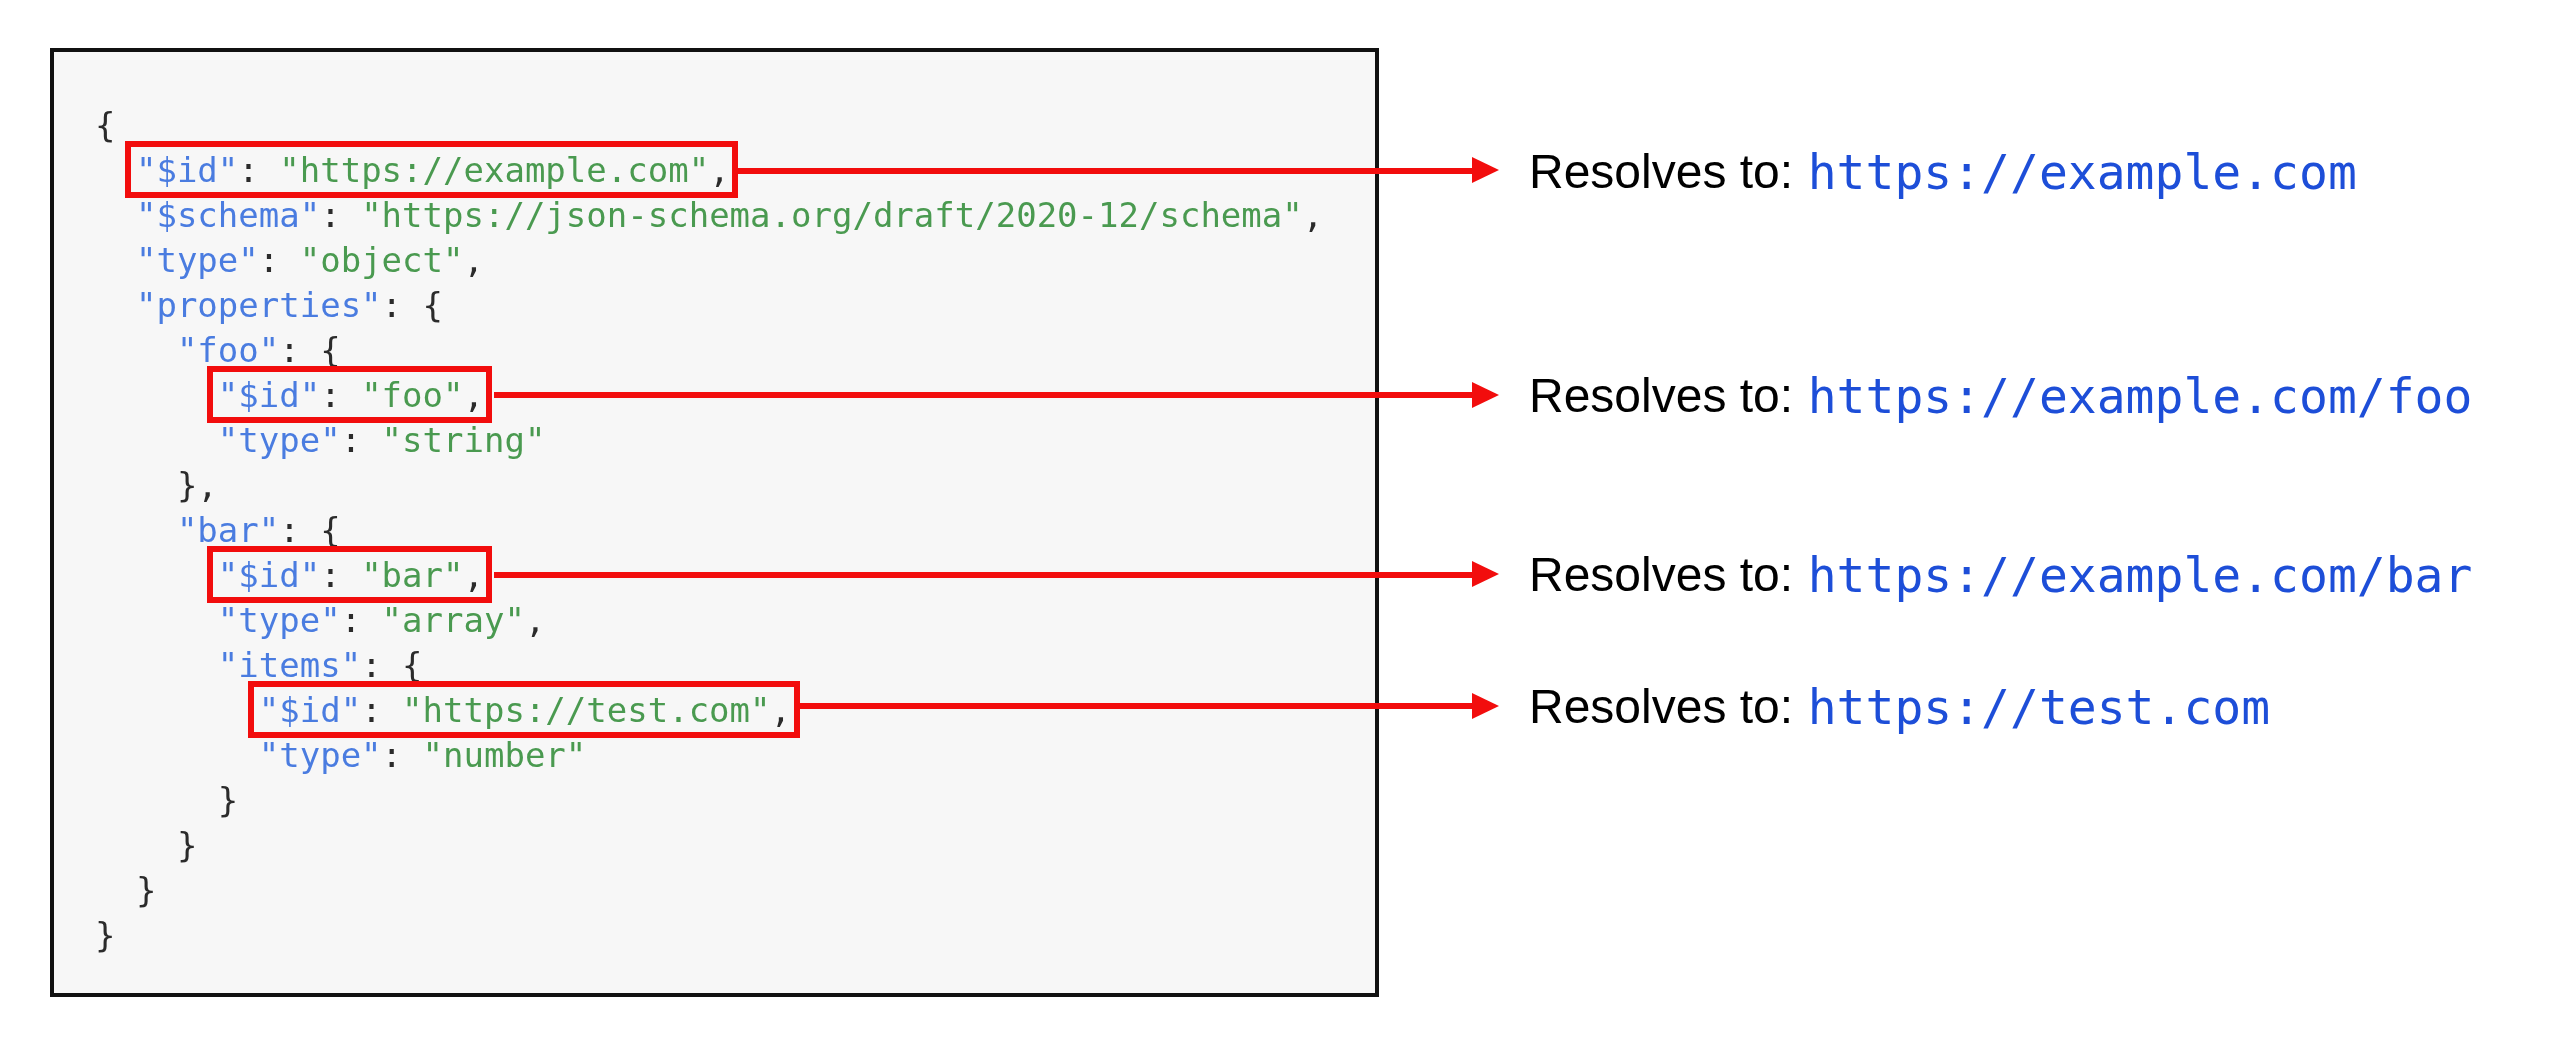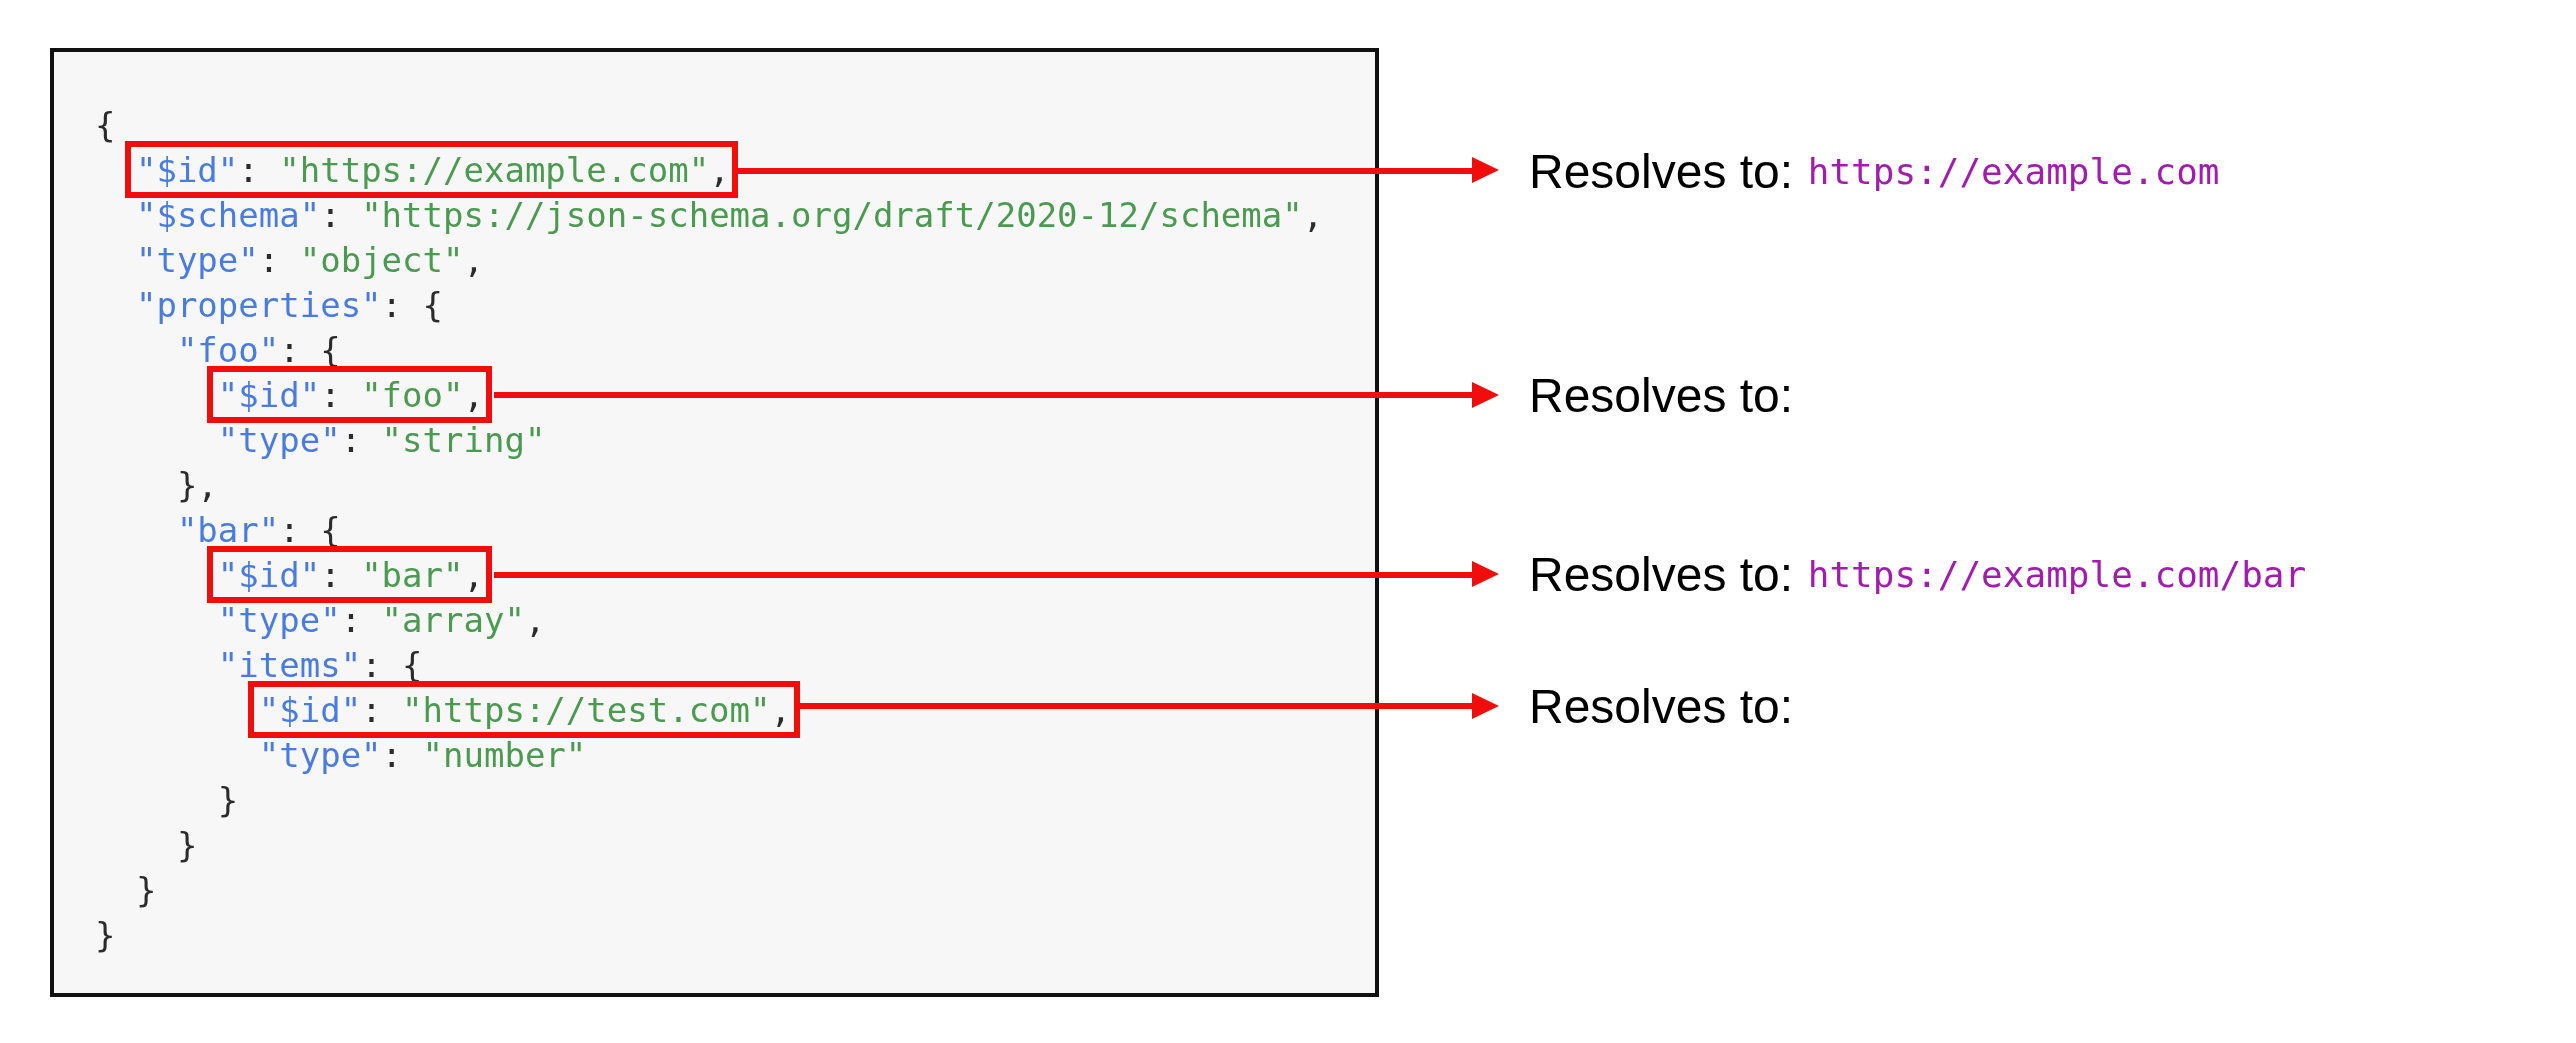--- a/index.html
+++ b/index.html
@@ -98,22 +98,22 @@
   #label-4 { top: 677px; }
 
   .resolve-prefix {
     font-family: "Liberation Sans", sans-serif;
     font-weight: normal;
     font-size: 48px;
     color: #000000;
   }
   .resolve-url {
     font-family: "DejaVu Sans Mono", "Liberation Mono", monospace;
-    font-size: 36px;
-    color: #a21caf;
+    font-size: 48px;
+    color: #1d4ed8;
     margin-left: 14.6px;
   }
 </style>
 </head>
 <body>
 
 <div class="code-panel">
   <div class="code-block" id="code-lines"><div class="code-line"><span class="tok-punc">{</span></div><div class="code-line">  <span class="hl"><span class="tok-key">"$id"</span><span class="tok-punc">: </span><span class="tok-str">"https://example.com"</span><span class="tok-punc">,</span></span></div><div class="code-line">  <span class="tok-key">"$schema"</span><span class="tok-punc">: </span><span class="tok-str">"https://json-schema.org/draft/2020-12/schema"</span><span class="tok-punc">,</span></div><div class="code-line">  <span class="tok-key">"type"</span><span class="tok-punc">: </span><span class="tok-str">"object"</span><span class="tok-punc">,</span></div><div class="code-line">  <span class="tok-key">"properties"</span><span class="tok-punc">: {</span></div><div class="code-line">    <span class="tok-key">"foo"</span><span class="tok-punc">: {</span></div><div class="code-line">      <span class="hl"><span class="tok-key">"$id"</span><span class="tok-punc">: </span><span class="tok-str">"foo"</span><span class="tok-punc">,</span></span></div><div class="code-line">      <span class="tok-key">"type"</span><span class="tok-punc">: </span><span class="tok-str">"string"</span></div><div class="code-line">    <span class="tok-punc">},</span></div><div class="code-line">    <span class="tok-key">"bar"</span><span class="tok-punc">: {</span></div><div class="code-line">      <span class="hl"><span class="tok-key">"$id"</span><span class="tok-punc">: </span><span class="tok-str">"bar"</span><span class="tok-punc">,</span></span></div><div class="code-line">      <span class="tok-key">"type"</span><span class="tok-punc">: </span><span class="tok-str">"array"</span><span class="tok-punc">,</span></div><div class="code-line">      <span class="tok-key">"items"</span><span class="tok-punc">: {</span></div><div class="code-line">        <span class="hl"><span class="tok-key">"$id"</span><span class="tok-punc">: </span><span class="tok-str">"https://test.com"</span><span class="tok-punc">,</span></span></div><div class="code-line">        <span class="tok-key">"type"</span><span class="tok-punc">: </span><span class="tok-str">"number"</span></div><div class="code-line">      <span class="tok-punc">}</span></div><div class="code-line">    <span class="tok-punc">}</span></div><div class="code-line">  <span class="tok-punc">}</span></div><div class="code-line"><span class="tok-punc">}</span></div></div>
 </div>
 
@@ -128,21 +128,23 @@
 
 <div class="arrow-shaft" id="shaft-4"></div>
 <div class="arrow-head" id="head-4"></div>
 
 <div class="resolve-label" id="label-1">
   <span class="resolve-prefix">Resolves to:</span>
   <span class="resolve-url">https://example.com</span>
 </div>
 <div class="resolve-label" id="label-2">
   <span class="resolve-prefix">Resolves to:</span>
+  <span class="resolve-url">https://example.com/foo</span>
 </div>
 <div class="resolve-label" id="label-3">
   <span class="resolve-prefix">Resolves to:</span>
   <span class="resolve-url">https://example.com/bar</span>
 </div>
 <div class="resolve-label" id="label-4">
   <span class="resolve-prefix">Resolves to:</span>
+  <span class="resolve-url">https://test.com</span>
 </div>
 
 
 </body></html>

